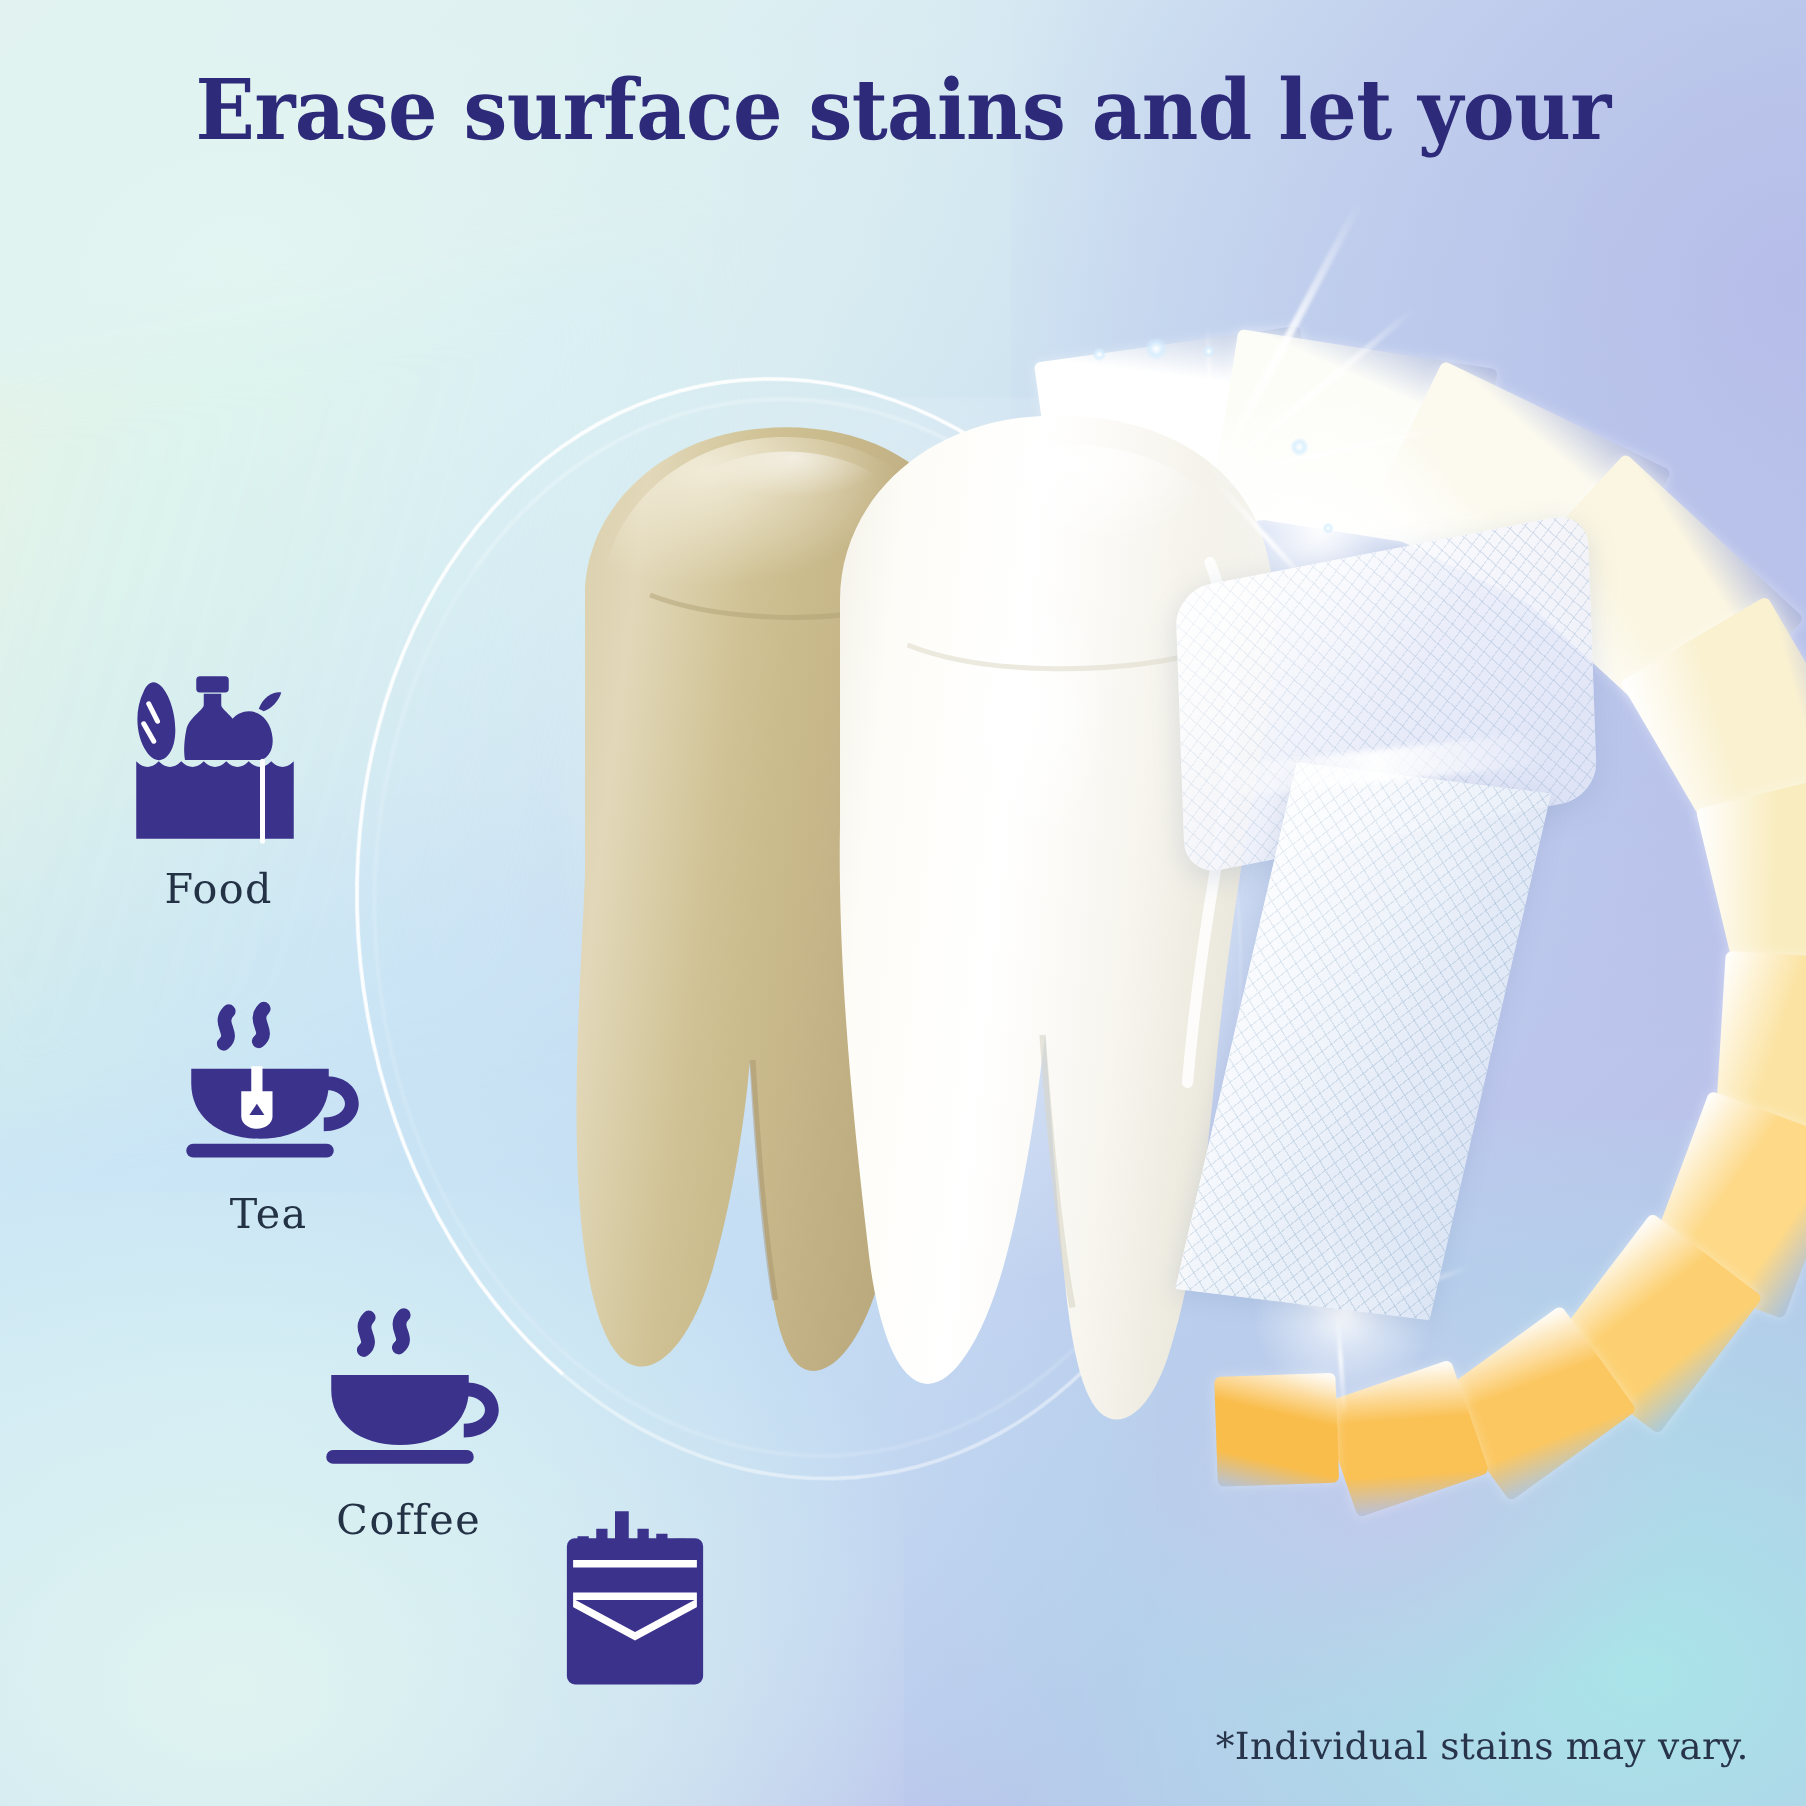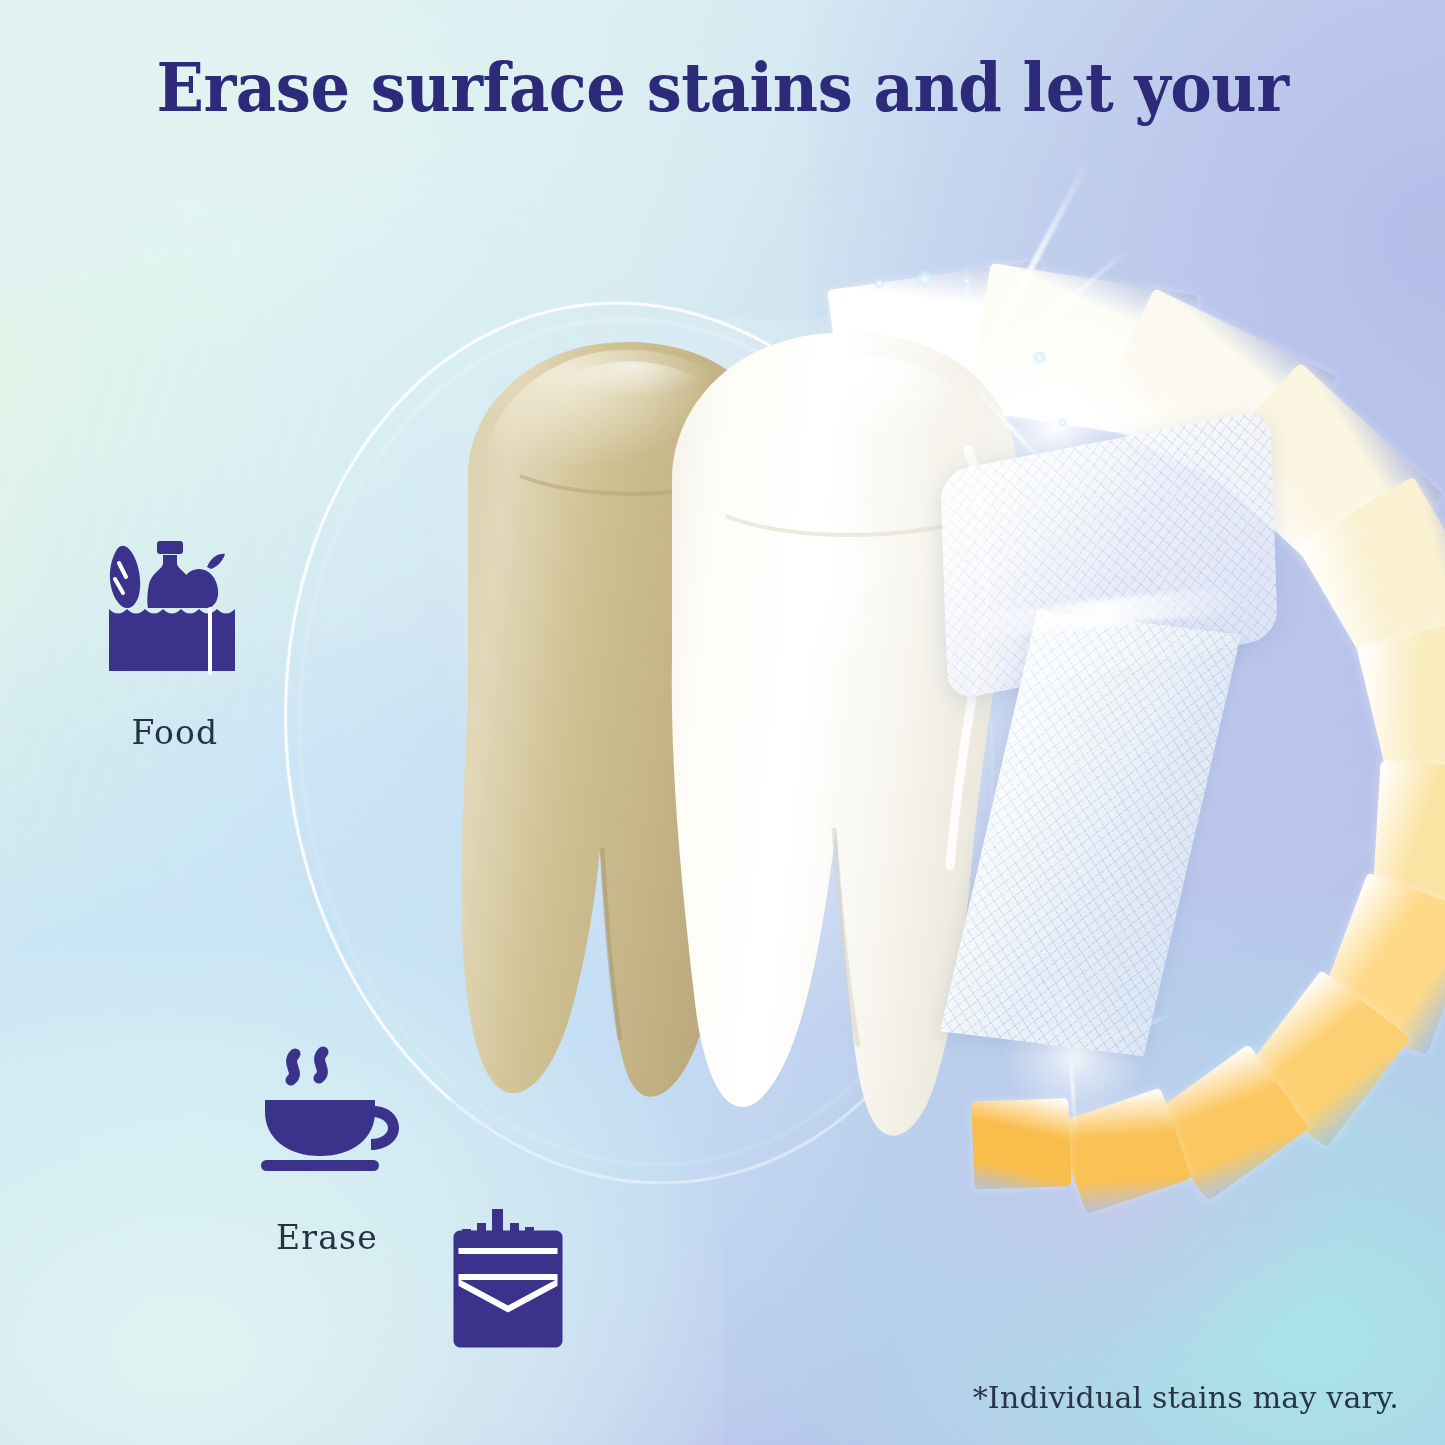--- a/index.html
+++ b/index.html
@@ -73,21 +73,21 @@
   .strip{position:absolute;}
   .strip-mesh{position:absolute;inset:0;
     background-image:
       repeating-linear-gradient(48deg, rgba(150,178,205,.42) 0 1px, rgba(255,255,255,0) 1px 9px),
       repeating-linear-gradient(-48deg, rgba(150,178,205,.42) 0 1px, rgba(255,255,255,0) 1px 9px);}
 
   
   .icon-block{position:absolute;text-align:center;}
   .icon-block svg{display:block;margin:0 auto;}
   .icon-label{color:#243246;font-family:"DejaVu Serif",serif;font-size:33px;
-    margin-top:28px;letter-spacing:1.2px;white-space:nowrap;}
+    margin-top:6px;letter-spacing:1.2px;white-space:nowrap;}
 
   
   .footnote{position:absolute;right:46px;bottom:30px;color:#28344a;
     font-family:"DejaVu Serif",serif;font-size:30px;letter-spacing:.2px;white-space:nowrap;}
 </style>
 </head>
 <body>
 
 <div id="stage">
 
@@ -271,34 +271,53 @@
       <g stroke="#ffffff" stroke-width="4" stroke-linecap="round" fill="none">
         <path d="M18 28 L25 42"></path>
           <path d="M14 44 L22 58"></path>
         <path d="M109 74 L109 138"></path>
       </g>
       <rect x="8" y="74" width="128" height="63" fill="none" stroke="#3b328c" stroke-width="0"></rect>
     </svg>
     <div class="icon-label">Food</div>
   </div>
 
+  <div class="icon-block" style="left:100px;top:795px;width:230px;">
+    <svg width="152" height="150" viewBox="0 0 152 150">
+      <g fill="none" stroke="#3b328c" stroke-width="11" stroke-linecap="round">
+        <path d="M40 40 C50 32 34 24 44 14"></path>
+        <path d="M68 38 C78 30 62 22 72 12"></path>
+      </g>
+      <g fill="#3b328c">
+        <path d="M14 60 h110 v12 c0 26-22 44-55 44 S14 98 14 72 Z"></path>
+        <path d="M122 66 c16 0 26 10 26 22 s-12 22-28 22 l0-11 c10 0 17-5 17-11 s-7-11-15-11 Z"></path>
+        <rect x="10" y="120" width="118" height="11" rx="5.5"></rect>
+      </g>
+      <g fill="#ffffff">
+        <rect x="62" y="58" width="9" height="22"></rect>
+        <path d="M54 78 h25 v20 c0 6-6 10-12.5 10 S54 104 54 98 Z"></path>
+      </g>
+      <path d="M66.5 88 l6 9 h-12 Z" fill="#3b328c"></path>
+    </svg>
+    <div class="icon-label">Tea</div>
+  </div>
 
   <div class="icon-block" style="left:212px;top:1040px;width:230px;">
     <svg width="152" height="150" viewBox="0 0 152 150">
       <g fill="none" stroke="#3b328c" stroke-width="11" stroke-linecap="round">
         <path d="M40 40 C50 32 34 24 44 14"></path>
         <path d="M68 38 C78 30 62 22 72 12"></path>
       </g>
       <g fill="#3b328c">
         <path d="M14 60 h110 v12 c0 26-22 44-55 44 S14 98 14 72 Z"></path>
         <path d="M122 66 c16 0 26 10 26 22 s-12 22-28 22 l0-11 c10 0 17-5 17-11 s-7-11-15-11 Z"></path>
         <rect x="10" y="120" width="118" height="11" rx="5.5"></rect>
       </g>
     </svg>
-    <div class="icon-label">Erase</div>
+    <div class="icon-label">Coffee</div>
   </div>
 
   <div class="icon-block" style="left:388px;top:1205px;width:240px;">
     <svg width="140" height="150" viewBox="0 0 140 150">
       <rect x="18" y="28" width="104" height="112" rx="4" fill="#3b328c"></rect>
       <g fill="#3b328c">
         <rect x="24" y="24" width="9" height="22"></rect>
         <rect x="39" y="18" width="9" height="28"></rect>
         <rect x="54" y="4" width="11" height="42"></rect>
         <rect x="72" y="18" width="9" height="28"></rect>

